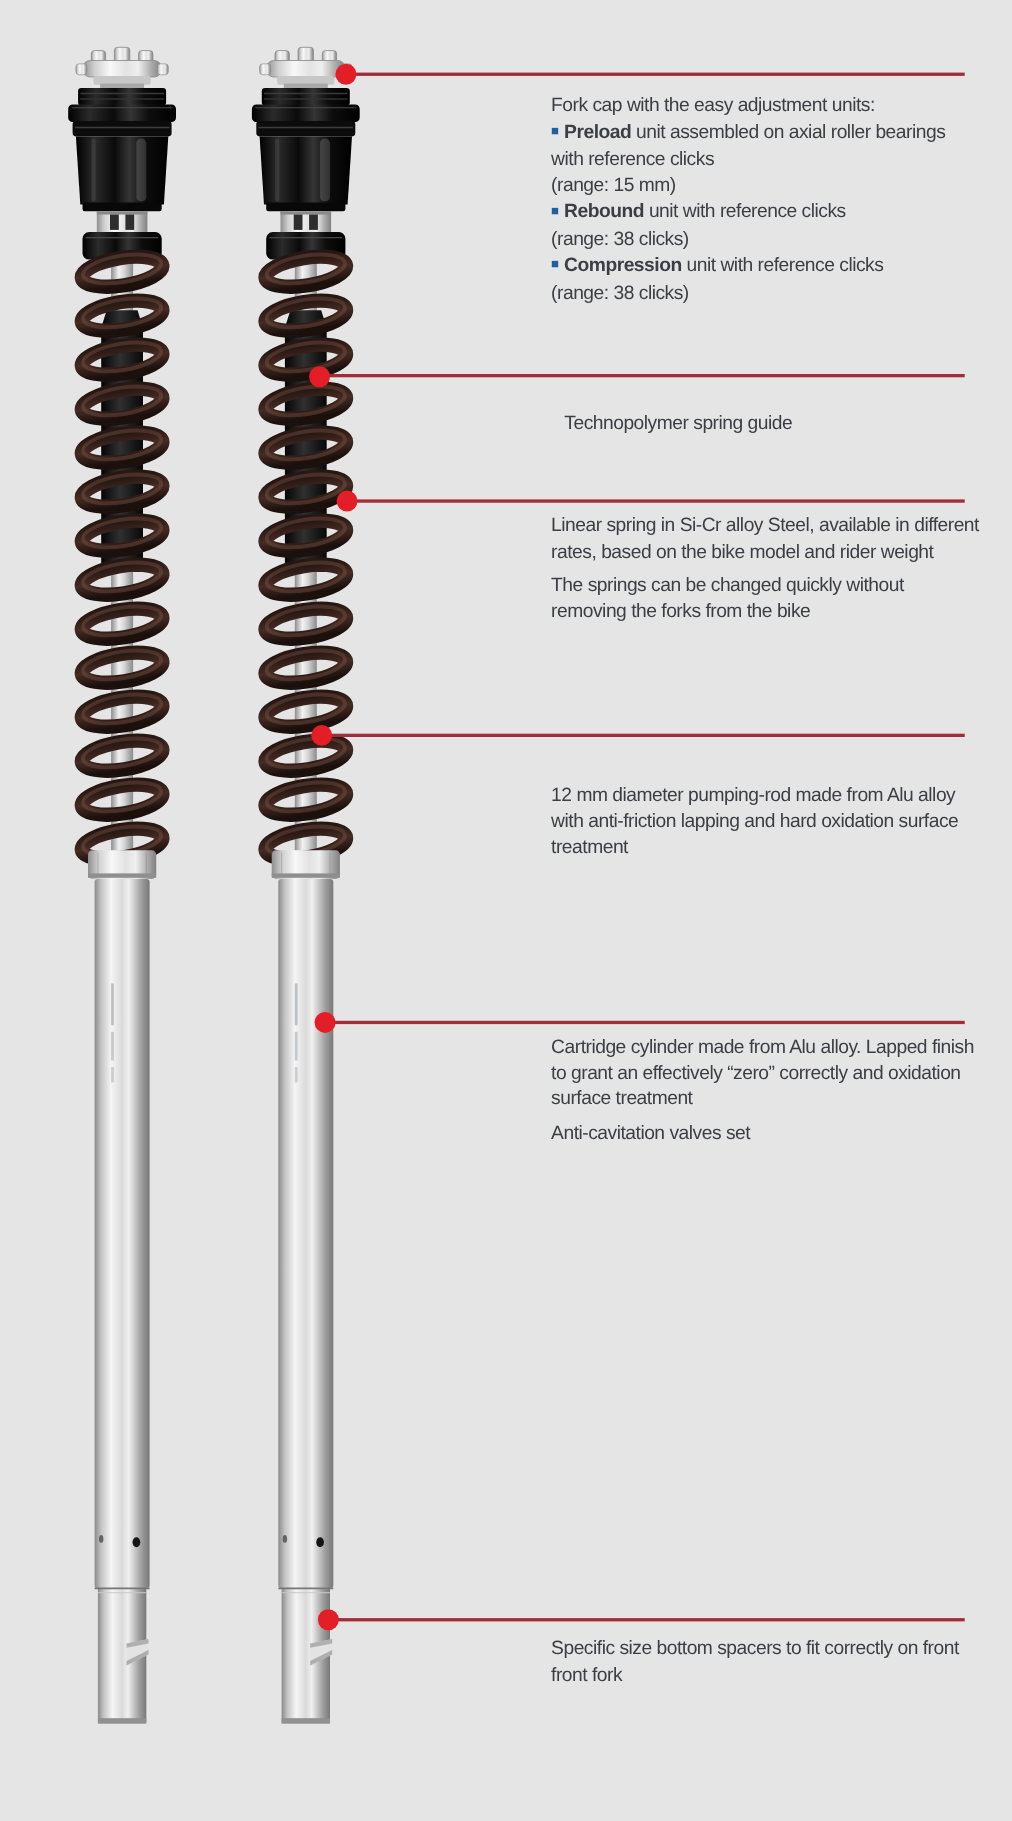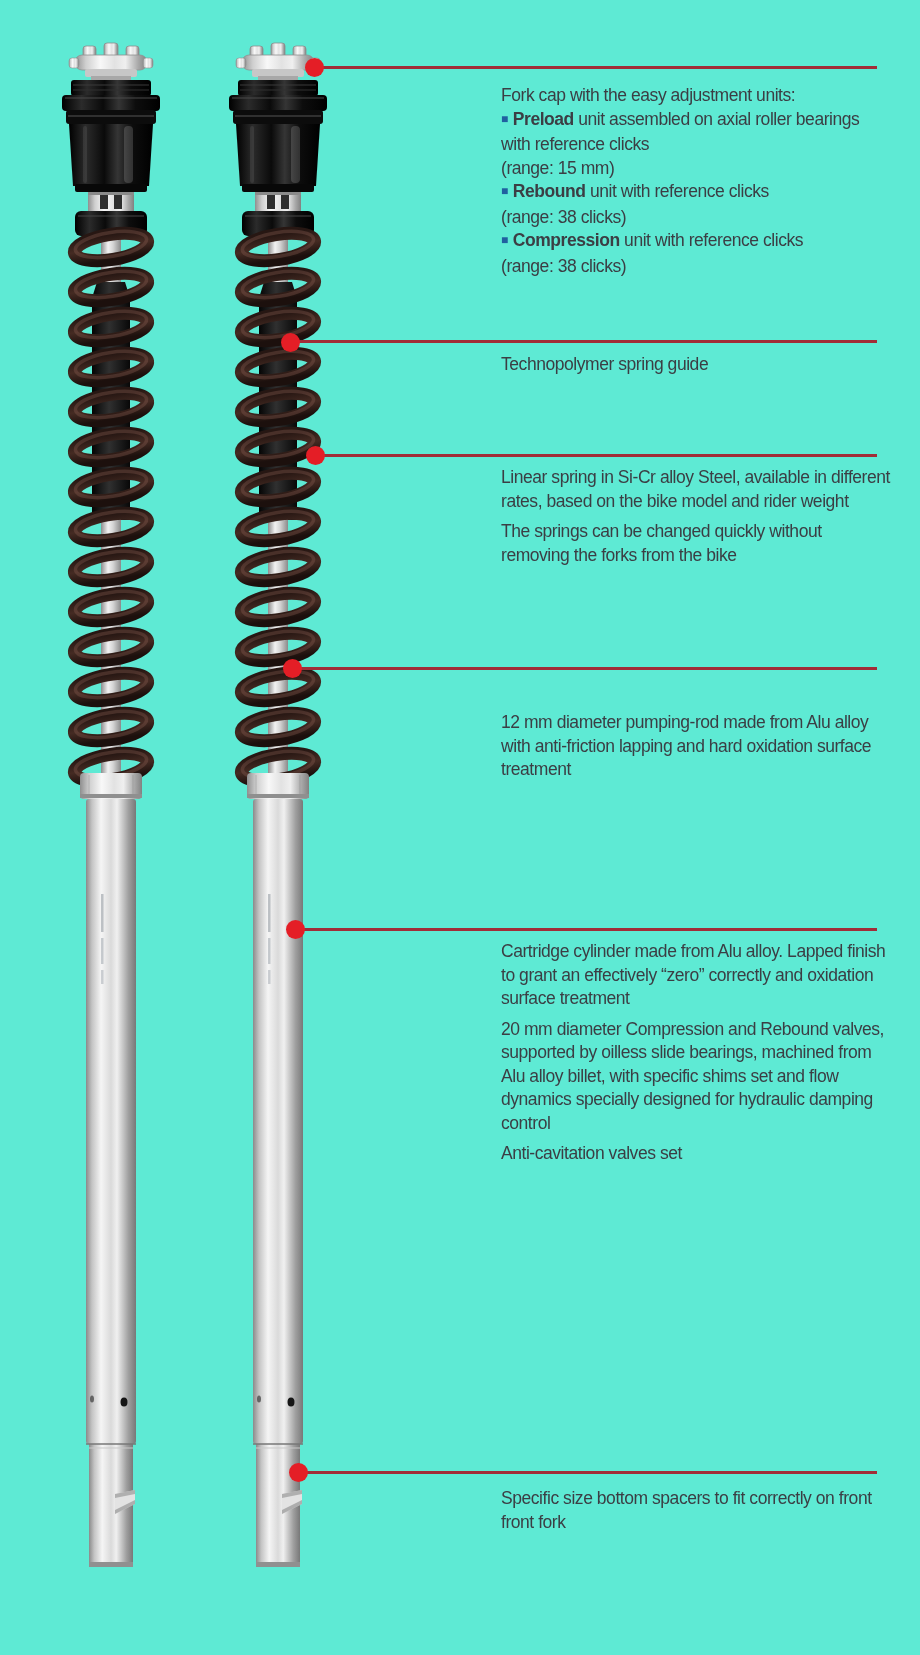--- a/index.html
+++ b/index.html
@@ -1,17 +1,17 @@
 <!DOCTYPE html>
 <html><head>
 <meta charset="utf-8">
 <style>
   html,body{margin:0;padding:0;background:#ffffff;}
   .page{
-    position:relative;width:920px;height:1655px;background:#5eead4;
+    position:relative;width:920px;height:1655px;background:#e5e5e5;
     font-family:"Liberation Sans",sans-serif;overflow:hidden;
   }
   svg.forks{position:absolute;left:0;top:0;}
   .callout-line{position:absolute;height:3px;background:#a12d38;}
   .callout-dot{position:absolute;width:19px;height:19px;border-radius:50%;background:#e41e26;}
   .callout-text{
     position:absolute;left:501px;width:390px;color:#3b3e44;
     font-size:17.5px;line-height:23.5px;letter-spacing:-0.45px;
   }
   .callout-text p{margin:0 0 7px 0;}
@@ -177,36 +177,35 @@
   <div class="callout-text tight" style="top:84px;">
     <p>Fork cap with the easy adjustment units:</p>
     <p><span class="bullet">■</span><b>Preload</b><span> unit assembled on axial roller bearings with reference clicks</span></p>
     <p>(range: 15 mm)</p>
     <p><span class="bullet">■</span><b>Rebound</b><span> unit with reference clicks</span></p>
     <p>(range: 38 clicks)</p>
     <p><span class="bullet">■</span><b>Compression</b><span> unit with reference clicks</span></p>
     <p>(range: 38 clicks)</p>
   </div>
 
-  <div class="callout-text" style="top:353px;">
+  <div class="callout-text" style="top:373px;margin-left:12px;">
     <p>Technopolymer spring guide</p>
   </div>
 
   <div class="callout-text" style="top:466px;">
     <p>Linear spring in Si-Cr alloy Steel, available in different rates, based on the bike model and rider weight</p>
     <p>The springs can be changed quickly without removing the forks from the bike</p>
   </div>
 
   <div class="callout-text" style="top:711px;">
     <p>12 mm diameter pumping-rod made from Alu alloy with anti-friction lapping and hard oxidation surface treatment</p>
   </div>
 
   <div class="callout-text" style="top:940px;">
     <p>Cartridge cylinder made from Alu alloy. Lapped finish to grant an effectively “zero” correctly and oxidation surface treatment</p>
-    <p>20 mm diameter Compression and Rebound valves, supported by oilless slide bearings, machined from Alu alloy billet, with specific shims set and flow dynamics specially designed for  hydraulic damping control</p>
     <p>Anti-cavitation valves set</p>
   </div>
 
   <div class="callout-text" style="top:1487px;">
     <p>Specific size bottom spacers to fit correctly on front front fork</p>
   </div>
 
 </div>
 
 </body></html>

